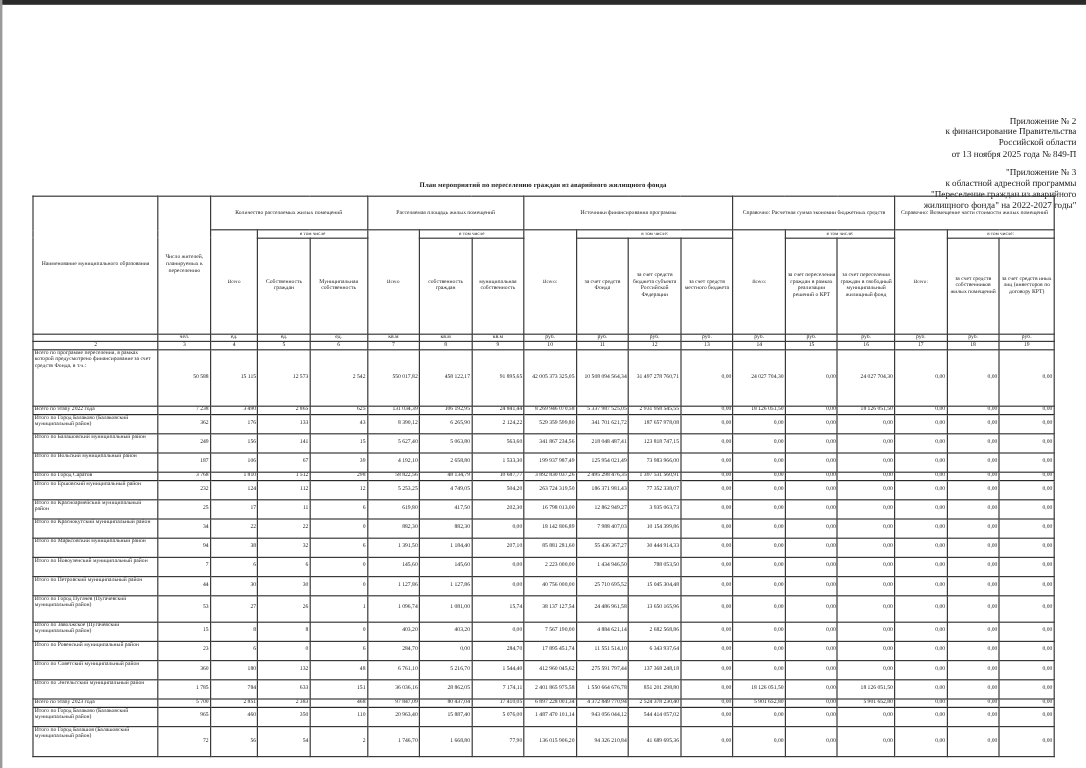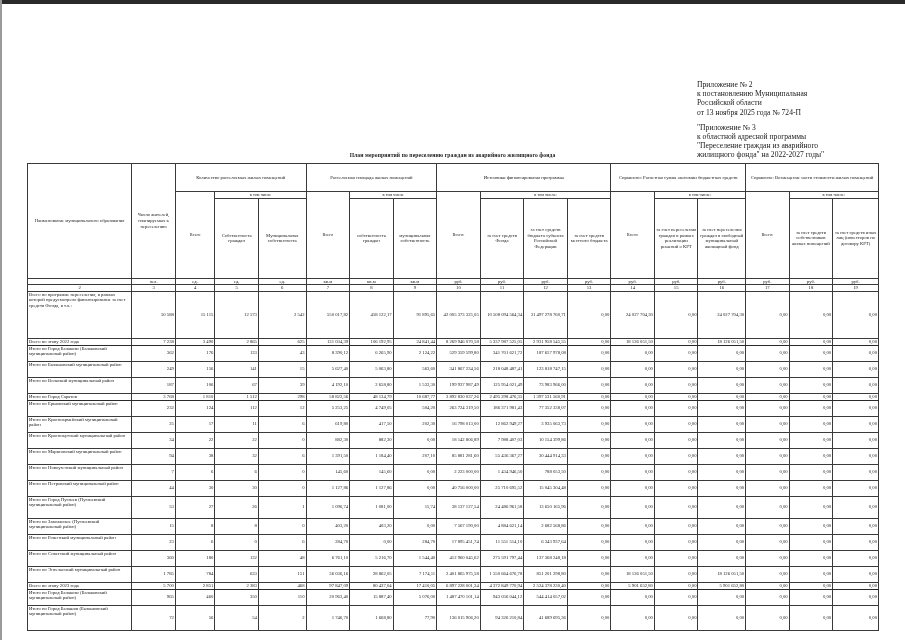--- a/index.html
+++ b/index.html
@@ -3,22 +3,22 @@
 <meta charset="utf-8">
 <style>
   html, body { margin:0; padding:0; }
   body {
     width:905px; height:640px; overflow:hidden; background:#ffffff;
     font-family: "Liberation Serif", serif; color:#1a1a1a; position:relative;
   }
   .top-border { position:absolute; left:0; top:0; width:905px; height:4px; background:#2a2a2a; }
   .left-border { position:absolute; left:0; top:0; width:2px; height:640px; background:#9a9a9a; }
   .header-block {
-    position:absolute; left:697px; top:80px; width:200px;
-    font-size:7.6px; line-height:9.2px;
+    position:absolute; left:697px; top:96px; width:200px;
+    font-size:7.6px; line-height:9.2px;text-align:right;
   }
   .header-block .gap { height:6px; }
   .doc-title {
     position:absolute; left:0; top:152px; width:905px; text-align:center;
     font-size:5.6px; font-weight:bold; letter-spacing:0.1px;
   }
   table.plan {
     position:absolute; left:27px; top:163px; width:852px;
     border-collapse:collapse; table-layout:fixed;
     font-size:4.7px; line-height:5.6px;
@@ -42,23 +42,23 @@
   tr.r-tall td { height:24px; }
 </style>
 </head>
 <body>
 
 <div class="top-border"></div>
 <div class="left-border"></div>
 
 <div class="header-block">
   <div>Приложение № 2</div>
-  <div>к постановлению Муниципальная</div>
+  <div>к финансирование Правительства</div>
   <div>Российской области</div>
-  <div>от 13 ноября 2025 года № 724-П</div>
+  <div>от 13 ноября 2025 года № 849-П</div>
   <div class="gap"></div>
   <div>"Приложение № 3</div>
   <div>к областной адресной программы</div>
   <div>"Переселение граждан из аварийного</div>
   <div>жилищного фонда" на 2022-2027 годы"</div>
 </div>
 
 <div class="doc-title">План мероприятий по переселению граждан из аварийного жилищного фонда</div>
 
 <table class="plan" id="plan-table">

